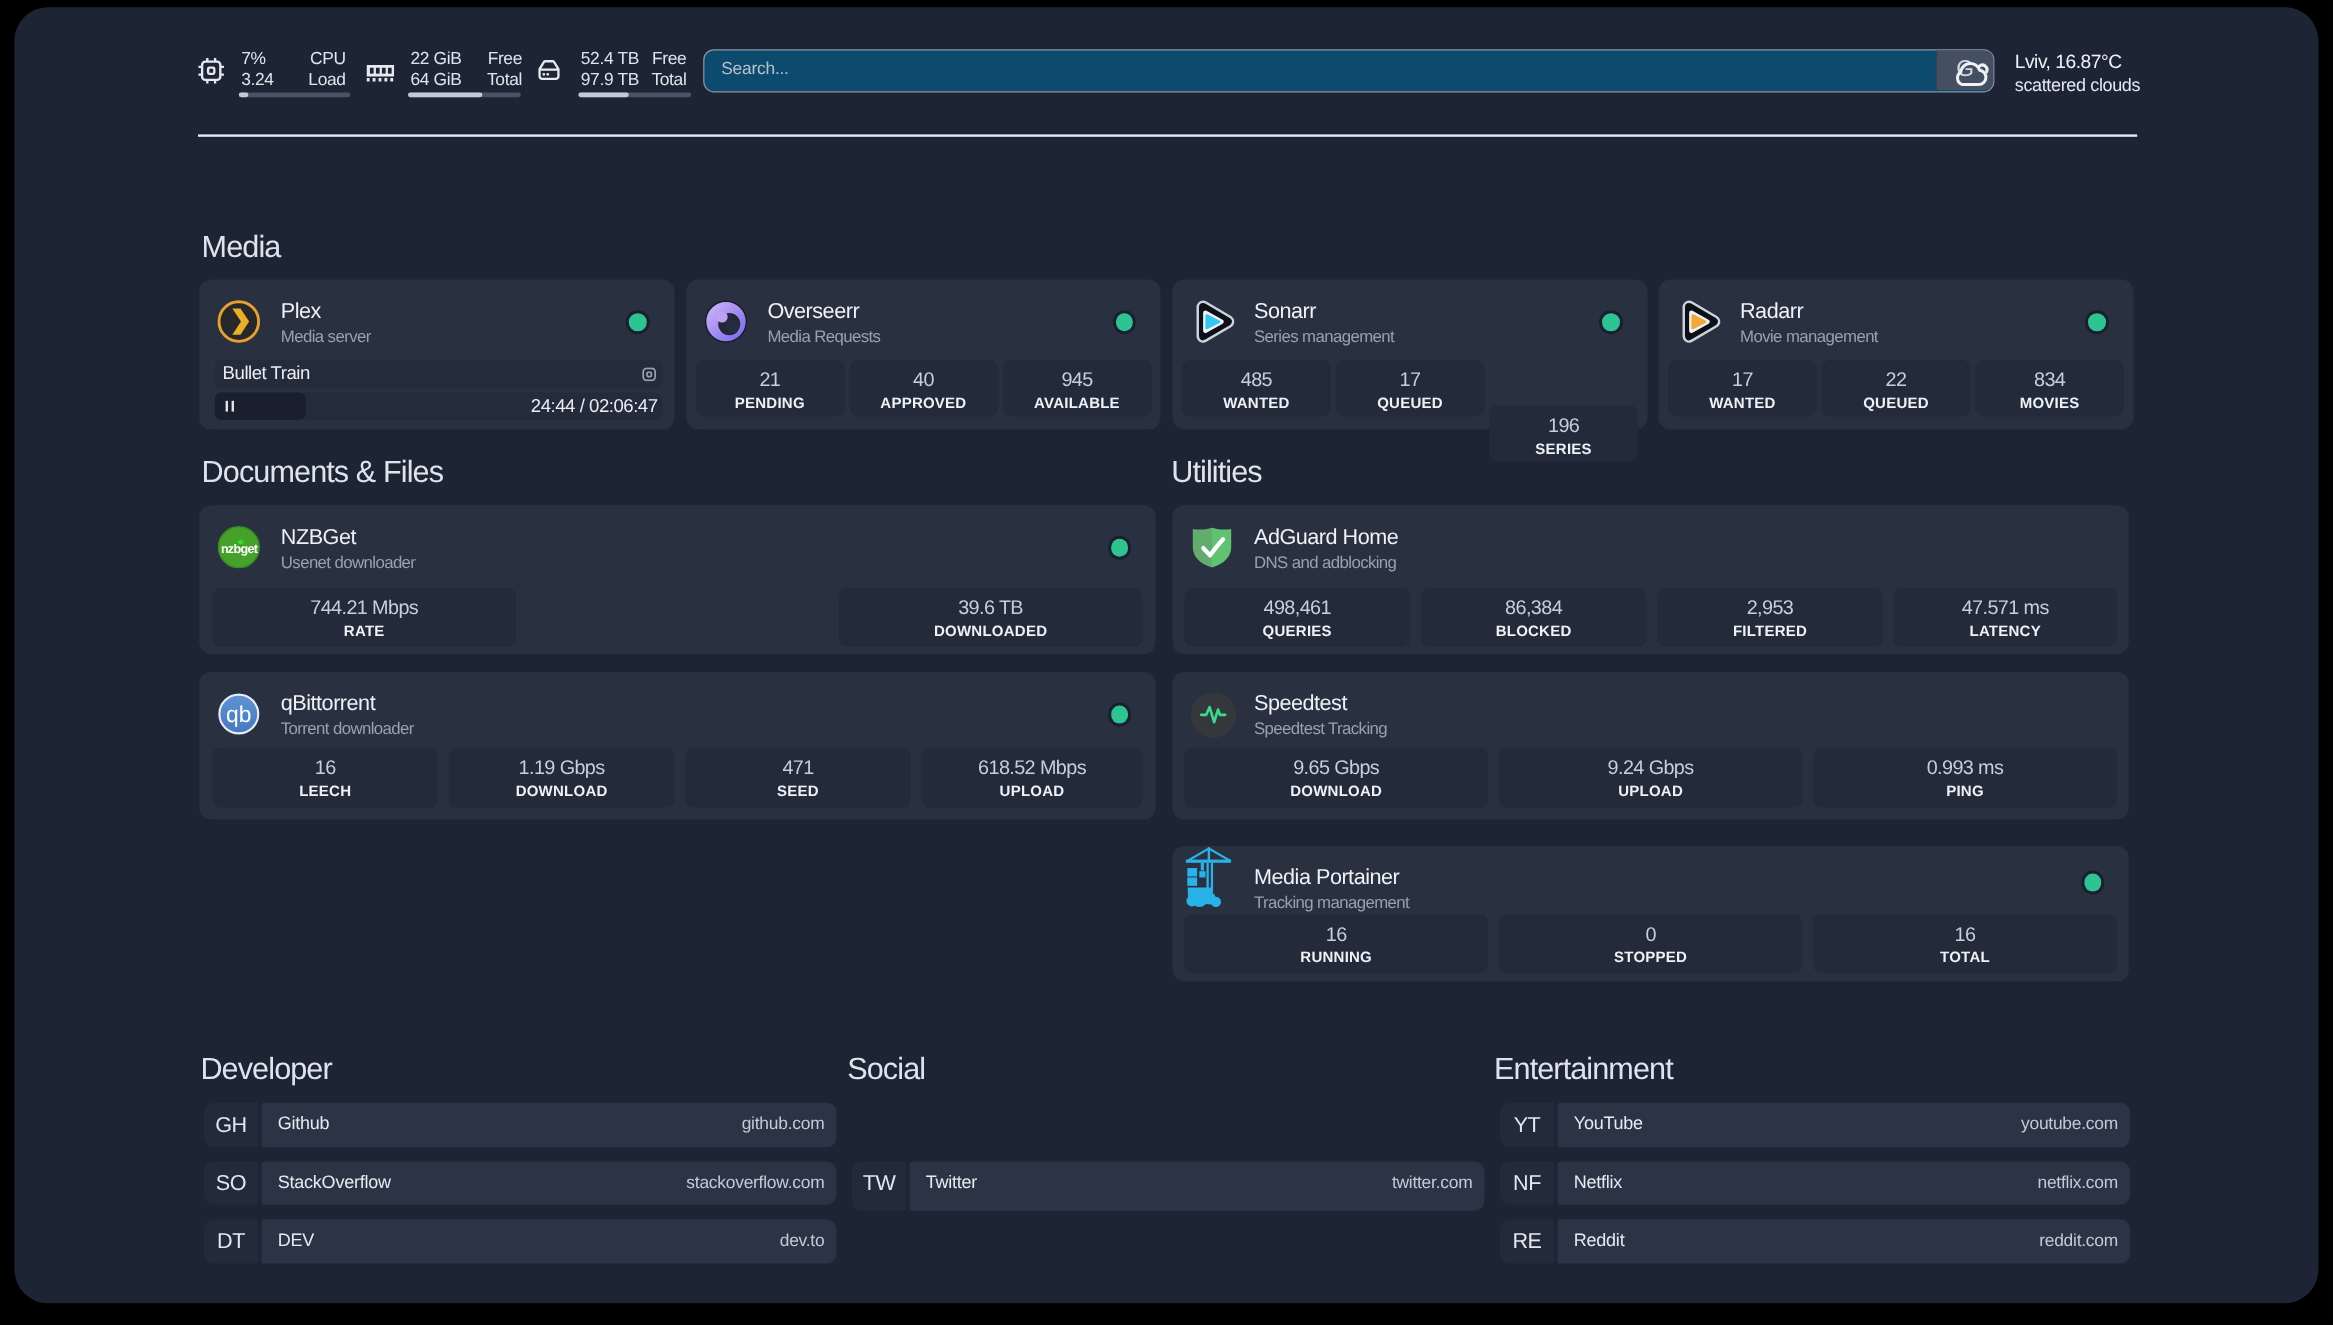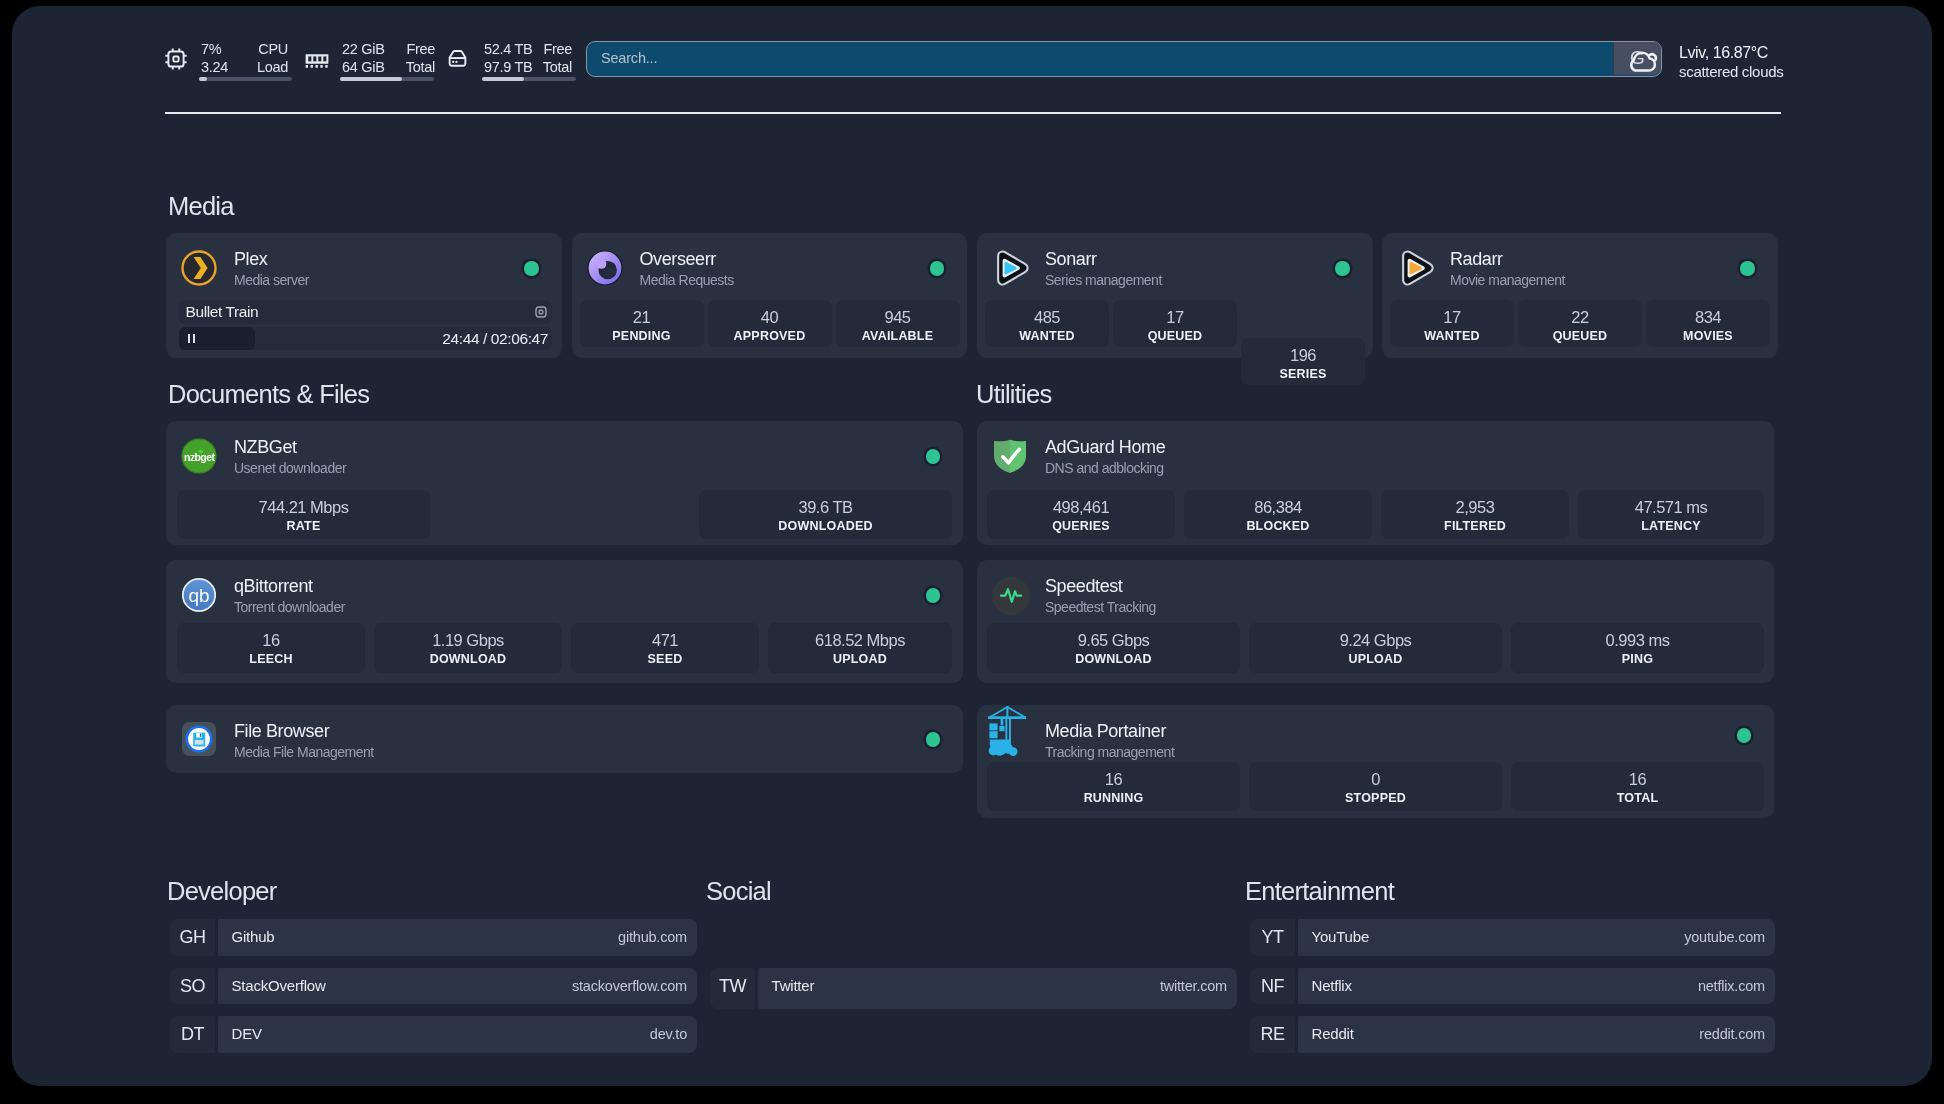--- a/index.html
+++ b/index.html
@@ -260,35 +260,20 @@
     <div class="stat" style="left:405px;top:63px;width:188px;height:50px;">
         <div class="statn">471</div>
         <div class="statl">SEED</div>
       </div>
     <div class="stat" style="left:602px;top:63px;width:184px;height:50px;">
         <div class="statn">618.52 Mbps</div>
         <div class="statl">UPLOAD</div>
       </div>
   </div>
 
-  <div class="card" style="left:166px;top:705px;width:797px;height:68px;">
-    <svg class="icon" style="top:16px;" viewBox="0 0 36 36">
-      <rect x="1" y="1" width="34" height="34" rx="7.5" fill="#46525a"></rect>
-      <circle cx="18" cy="18" r="12.8" fill="#fff"></circle>
-      <circle cx="18" cy="18" r="12.2" fill="#fff" stroke="#1b6ef3" stroke-width="2.6"></circle>
-      <rect x="12.2" y="11.5" width="12" height="14" rx="1.2" fill="#2ab1ea"></rect>
-      <rect x="15.2" y="11.8" width="5.8" height="4.8" rx="0.6" fill="#fff"></rect>
-      <rect x="18.8" y="12.4" width="1.7" height="3.4" fill="#1673b9"></rect>
-      <rect x="13.8" y="19" width="8.8" height="4.6" fill="#cfe0f5"></rect>
-
-    </svg>
-    <div class="title">File Browser</div>
-      <div class="sub">Media File Management</div>
-    <div class="dot" style="top:27px;"></div>
-  </div>
 
   <div class="card" style="left:977px;top:421px;width:797px;height:124px;">
     <svg class="icon" viewBox="0 0 36 36">
       <defs>
           <linearGradient id="adg" x1="0" y1="0" x2="1" y2="0">
         <stop offset="0" stop-color="#62ac6e"></stop>
             <stop offset="0.5" stop-color="#62ac6e"></stop>
             <stop offset="0.5" stop-color="#5fc371"></stop>
             <stop offset="1" stop-color="#5fc371"></stop>
       </linearGradient>

